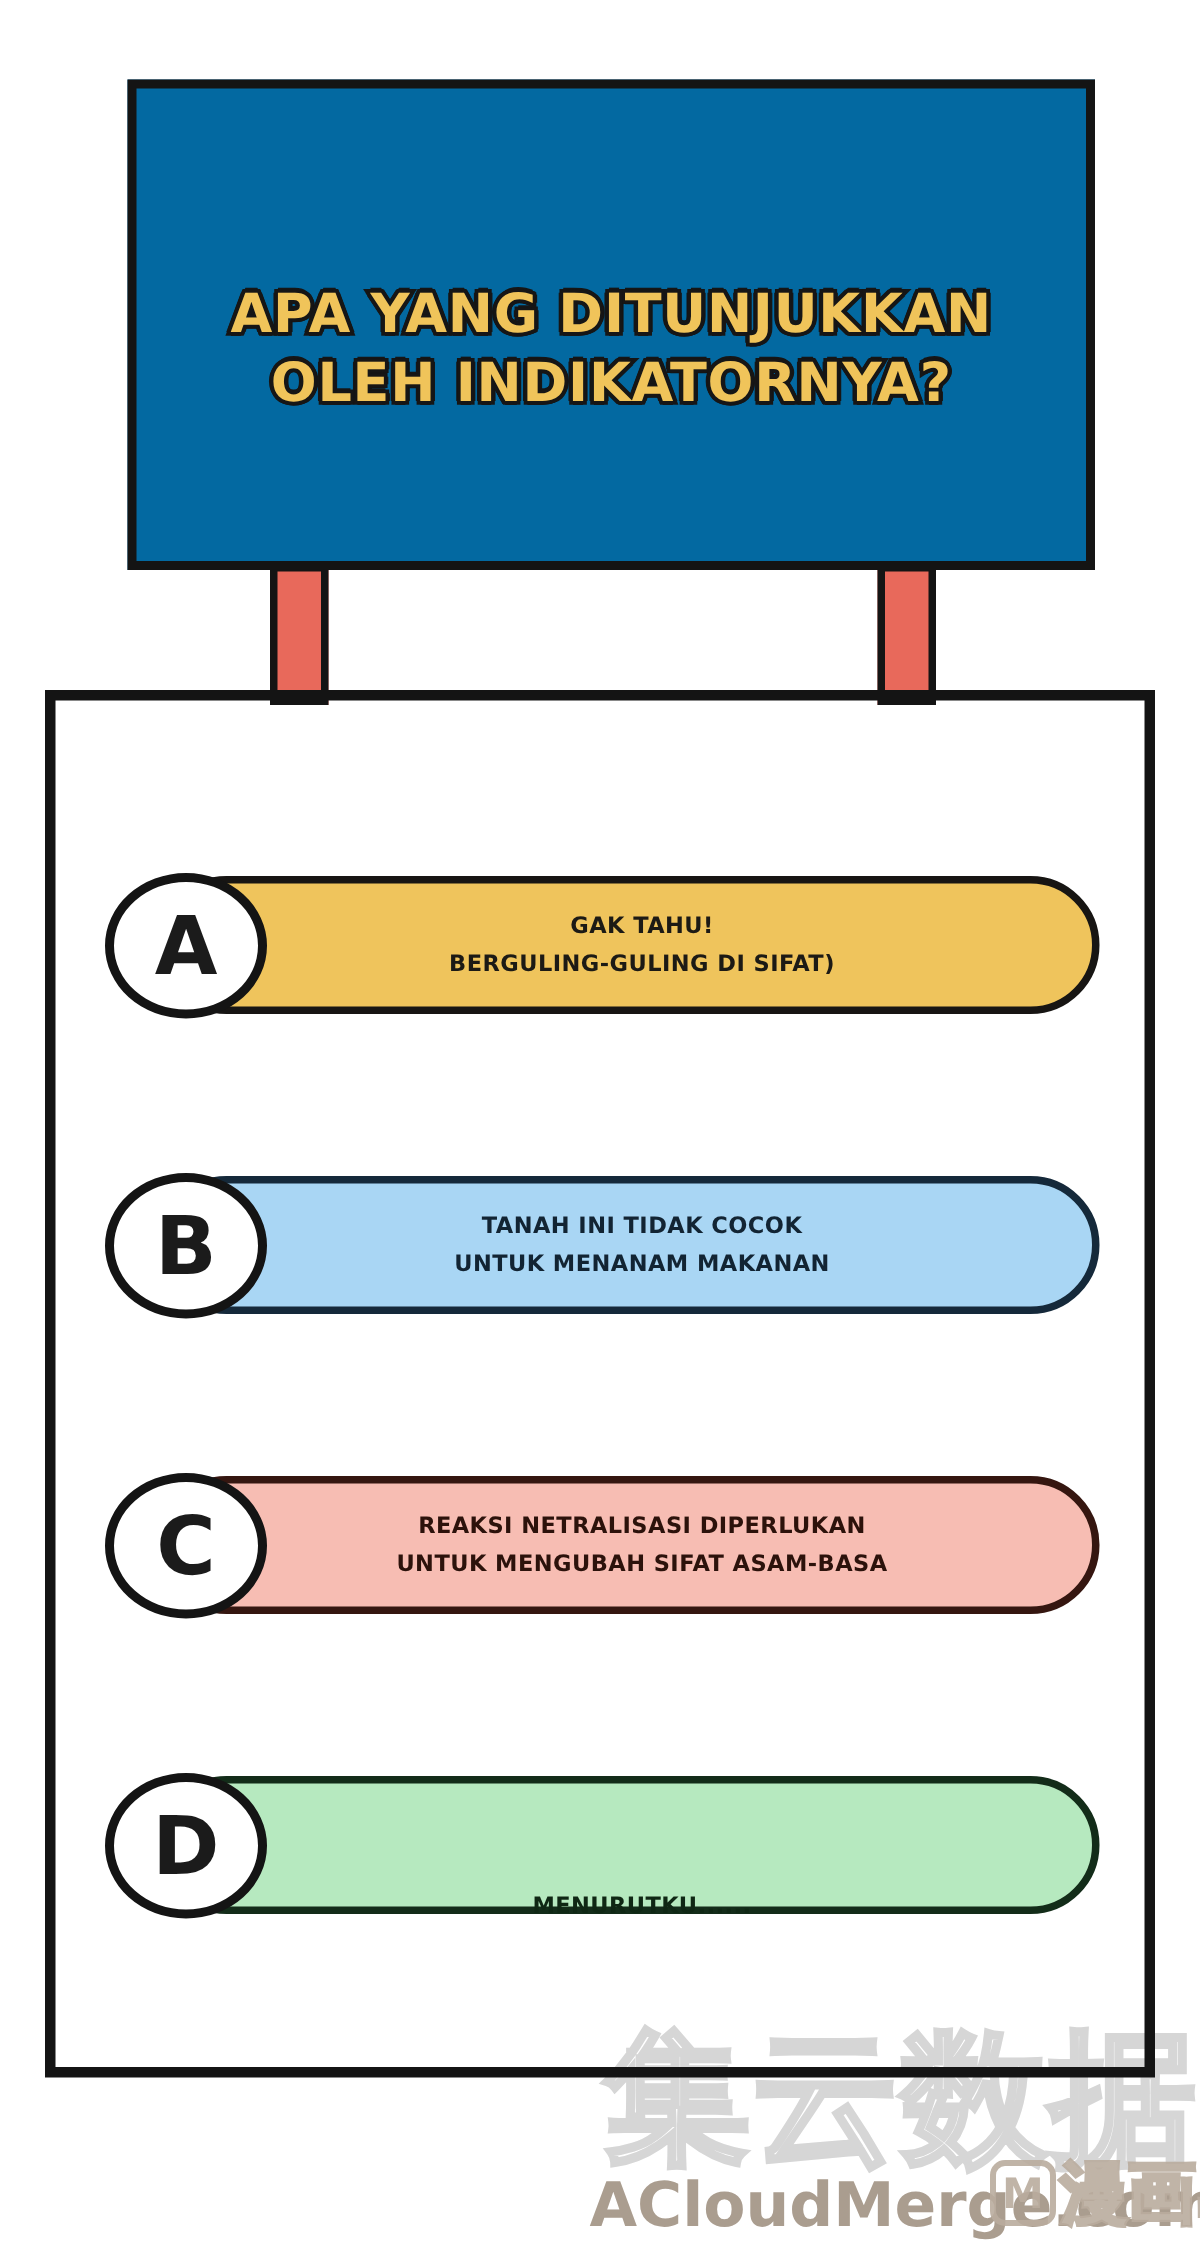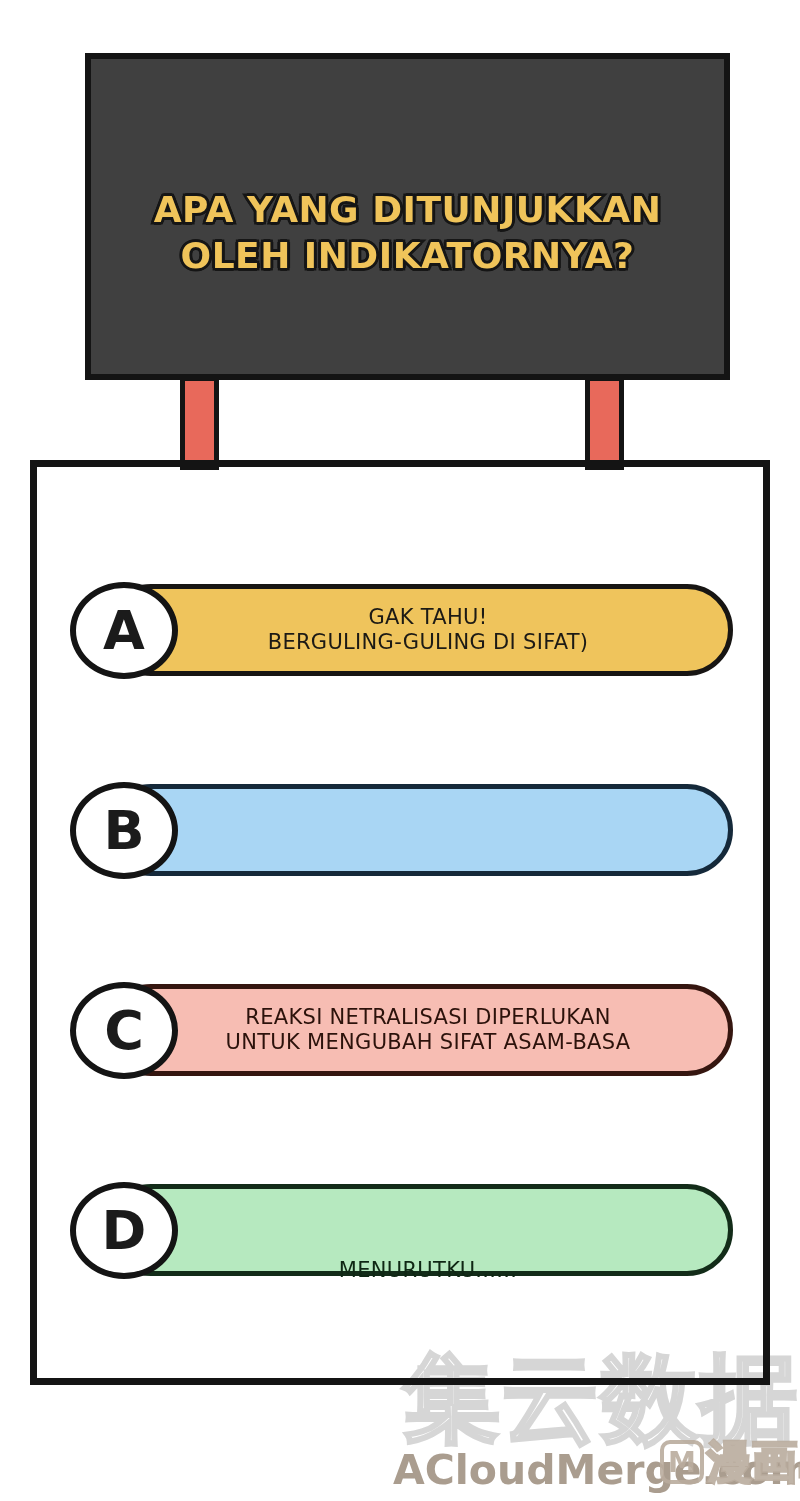--- a/index.html
+++ b/index.html
@@ -7,21 +7,21 @@
     width:800px;height:1501px;
     background:#ffffff;
     font-family:"DejaVu Sans","Liberation Sans",sans-serif;
     position:relative;overflow:hidden;
   }
   *{box-sizing:border-box;}
 
   
   .sign-board{
     position:absolute;left:85px;top:53px;width:645px;height:327px;
-    background:#404040;border:6px solid #141414;z-index:2;
+    background:#0369a1;border:6px solid #141414;z-index:2;
   }
   .sign-title{
     position:absolute;left:0;top:128px;width:100%;
     text-align:center;font-weight:bold;font-size:36px;line-height:46px;
     letter-spacing:0.5px;white-space:nowrap;
     -webkit-text-stroke:5px #161616;paint-order:stroke fill;
     text-shadow:-2px -2px 0 #161616,2px -2px 0 #161616,-2px 2px 0 #161616,
                  2px 2px 0 #161616,0 -3px 0 #161616,0 3px 0 #161616,
                 -3px 0 0 #161616,3px 0 0 #161616;
   }
@@ -49,21 +49,21 @@
   }
   .letter-badge{
     position:absolute;left:70px;top:-2px;width:108px;height:97px;
     background:#ffffff;border:6px solid #141414;border-radius:50%;
     display:flex;align-items:center;justify-content:center;
     font-size:54px;font-weight:bold;color:#1b1b1b;
   }
   .pill-text{
     position:absolute;left:120px;top:0;width:616px;height:92px;
     display:flex;flex-direction:column;justify-content:center;
-    text-align:center;font-weight:normal;font-size:21px;line-height:25px;
+    text-align:center;font-weight:bold;font-size:15px;line-height:25px;
     letter-spacing:0.3px;
   }
 
   
   .wm-cn{
     position:absolute;left:402px;top:1344px;width:398px;z-index:1;
     text-align:center;font-weight:bold;font-size:97px;line-height:110px;
     letter-spacing:2px;color:#ffffff;white-space:nowrap;
     -webkit-text-stroke:3px #d6d6d6;
   }
@@ -105,20 +105,24 @@
   <div class="pill" style="background: rgb(239, 196, 92); border-color: rgb(23, 21, 19);"></div>
   <div class="pill-text" style="color: rgb(28, 26, 21);">
     <div>GAK TAHU!</div>
     <div>BERGULING-GULING DI SIFAT)</div>
   </div>
   <div class="letter-badge">A</div>
 </div>
 
 <div class="option-row row-b">
   <div class="pill" style="background: rgb(169, 214, 244); border-color: rgb(21, 41, 58);"></div>
+  <div class="pill-text" style="color: rgb(18, 36, 51);">
+    <div>TANAH INI TIDAK COCOK</div>
+    <div>UNTUK MENANAM MAKANAN</div>
+  </div>
   <div class="letter-badge">B</div>
 </div>
 
 <div class="option-row row-c">
   <div class="pill" style="background: rgb(247, 189, 179); border-color: rgb(53, 22, 16);"></div>
   <div class="pill-text" style="color: rgb(44, 18, 11);">
     <div>REAKSI NETRALISASI DIPERLUKAN</div>
     <div>UNTUK MENGUBAH SIFAT ASAM-BASA</div>
   </div>
   <div class="letter-badge">C</div>

